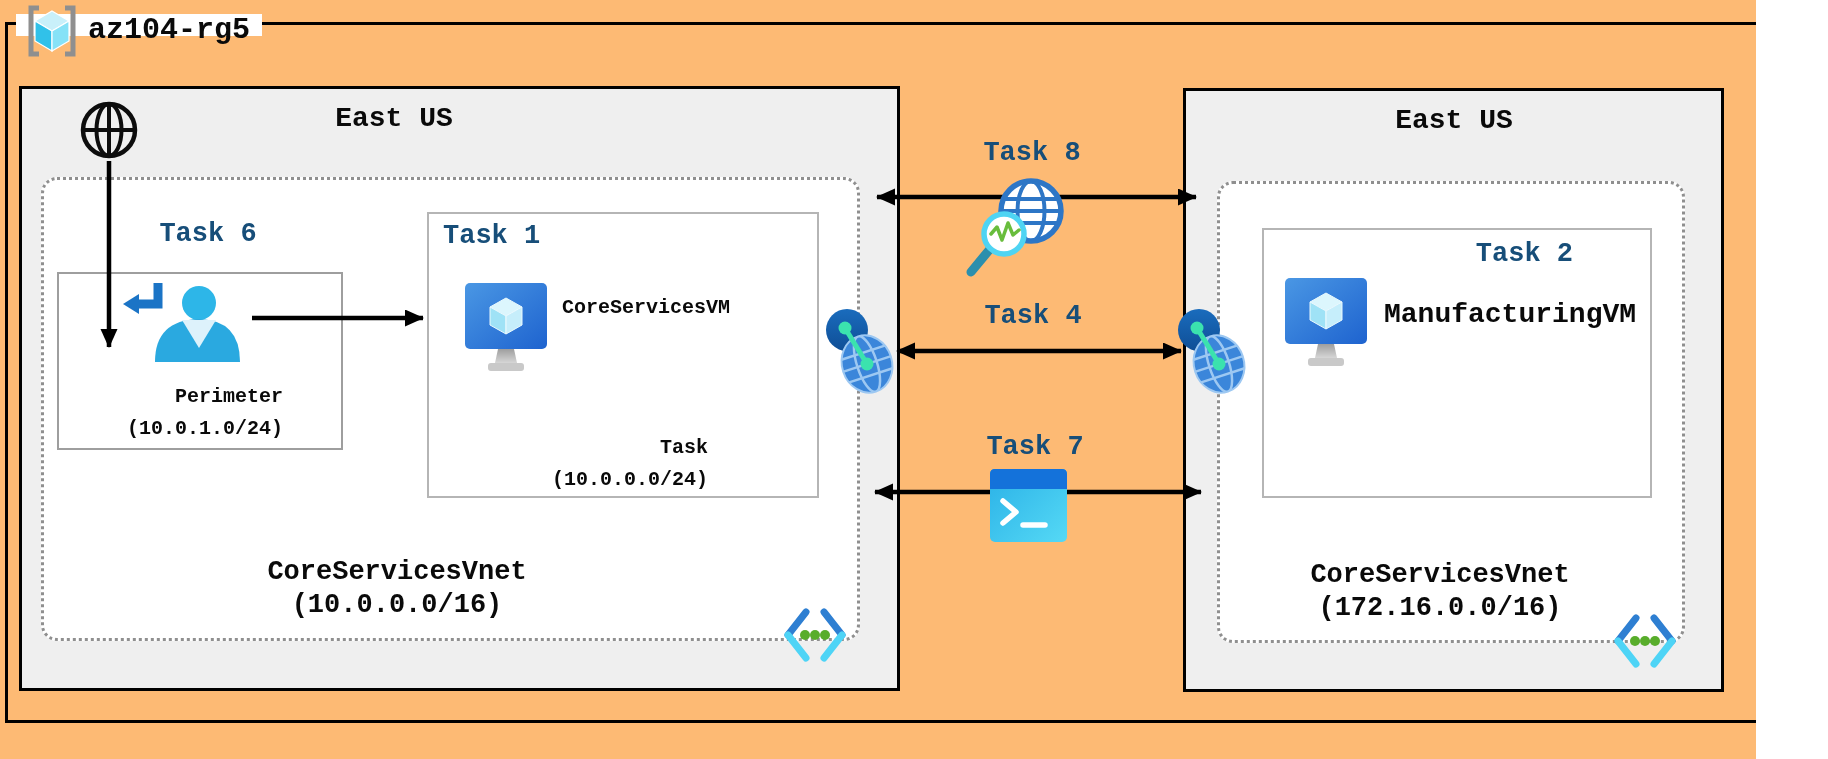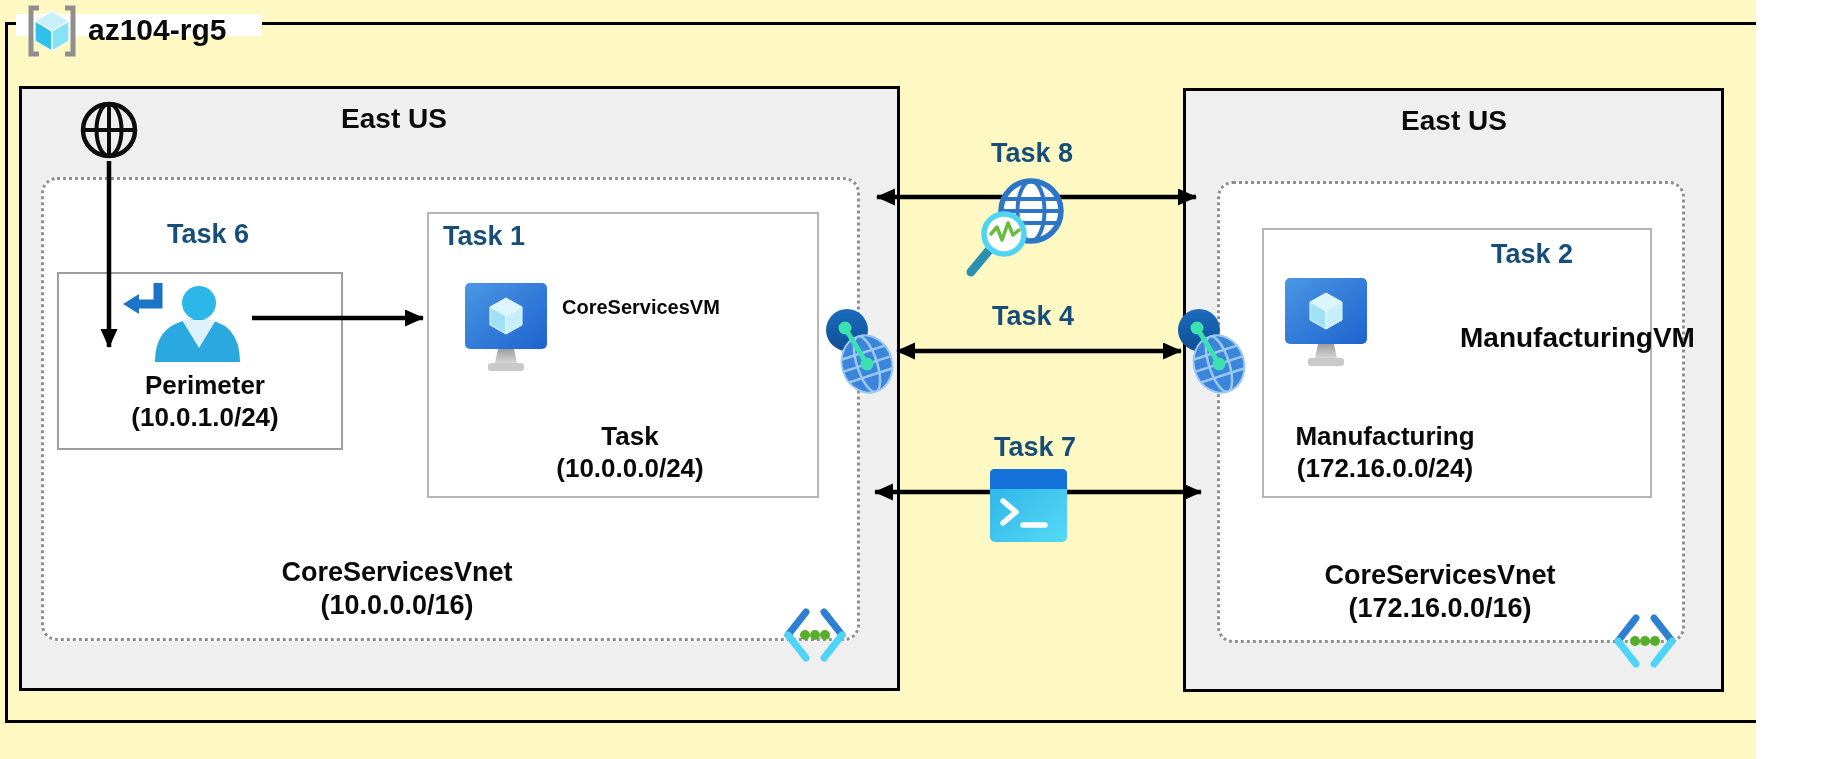--- a/index.html
+++ b/index.html
@@ -1,24 +1,24 @@
 <!DOCTYPE html>
 <html><head>
 <meta charset="utf-8">
 <style>
   html,body{margin:0;padding:0;background:#fff;}
   #canvas{
-    position:relative;width:1756px;height:759px;background:#fef9c3;
-    font-family:Liberation Sans, sans-serif;overflow:hidden;
+    position:relative;width:1756px;height:759px;background:#fdba74;
+    font-family:Liberation Mono, monospace;overflow:hidden;
   }
   .box{position:absolute;box-sizing:border-box;}
   .lbl{position:absolute;font-weight:bold;color:#0a0a0a;white-space:nowrap;}
   .ctr{transform:translateX(-50%);}
   .task{color:#174e79;font-size:27px;}
-  .two{text-align:center;line-height:32px;font-size:26px;}
+  .two{text-align:right;line-height:32px;font-size:20px;margin-top:12px;}
   .vnetlbl{text-align:center;line-height:33px;font-size:27px;}
   .icon{position:absolute;z-index:6;}
   svg{display:block;}
 </style>
 </head>
 <body>
 
 <div id="canvas">
 
   <div class="box" style="left:5px;top:22px;width:1757px;height:701px;border:3px solid #000;z-index:1;"></div>
@@ -223,36 +223,32 @@
   <div class="lbl ctr" style="left:1454px;top:105px;font-size:28px;z-index:7;">East US</div>
 
   <div class="lbl ctr task" style="left:208px;top:219px;z-index:7;">Task 6</div>
   <div class="lbl task" style="left:443px;top:221px;z-index:7;">Task 1</div>
   <div class="lbl task" style="right:183px;top:239px;z-index:7;">Task 2</div>
   <div class="lbl ctr task" style="left:1032px;top:138px;z-index:7;">Task 8</div>
   <div class="lbl ctr task" style="left:1033px;top:301px;z-index:7;">Task 4</div>
   <div class="lbl ctr task" style="left:1035px;top:432px;z-index:7;">Task 7</div>
 
   <div class="lbl" style="left:562px;top:296px;font-size:20px;z-index:7;">CoreServicesVM</div>
-  <div class="lbl" style="left:1460px;top:299px;font-size:28px;z-index:7;margin-top:23px;">ManufacturingVM</div>
+  <div class="lbl" style="left:1384px;top:299px;font-size:28px;z-index:7;">ManufacturingVM</div>
 
   <div class="lbl ctr two" style="left:205px;top:369px;z-index:7;">
     <div>Perimeter</div>
     <div>(10.0.1.0/24)</div>
   </div>
 
   <div class="lbl ctr two" style="left:630px;top:420px;z-index:7;">
     <div>Task</div>
     <div>(10.0.0.0/24)</div>
   </div>
 
-  <div class="lbl ctr two" style="left:1385px;top:420px;z-index:7;">
-    <div>Manufacturing</div>
-    <div>(172.16.0.0/24)</div>
-  </div>
 
   <div class="lbl ctr vnetlbl" style="left:397px;top:556px;z-index:7;">
     <div>CoreServicesVnet</div>
     <div>(10.0.0.0/16)</div>
   </div>
 
   <div class="lbl ctr vnetlbl" style="left:1440px;top:559px;z-index:7;">
     <div>CoreServicesVnet</div>
     <div>(172.16.0.0/16)</div>
   </div>

